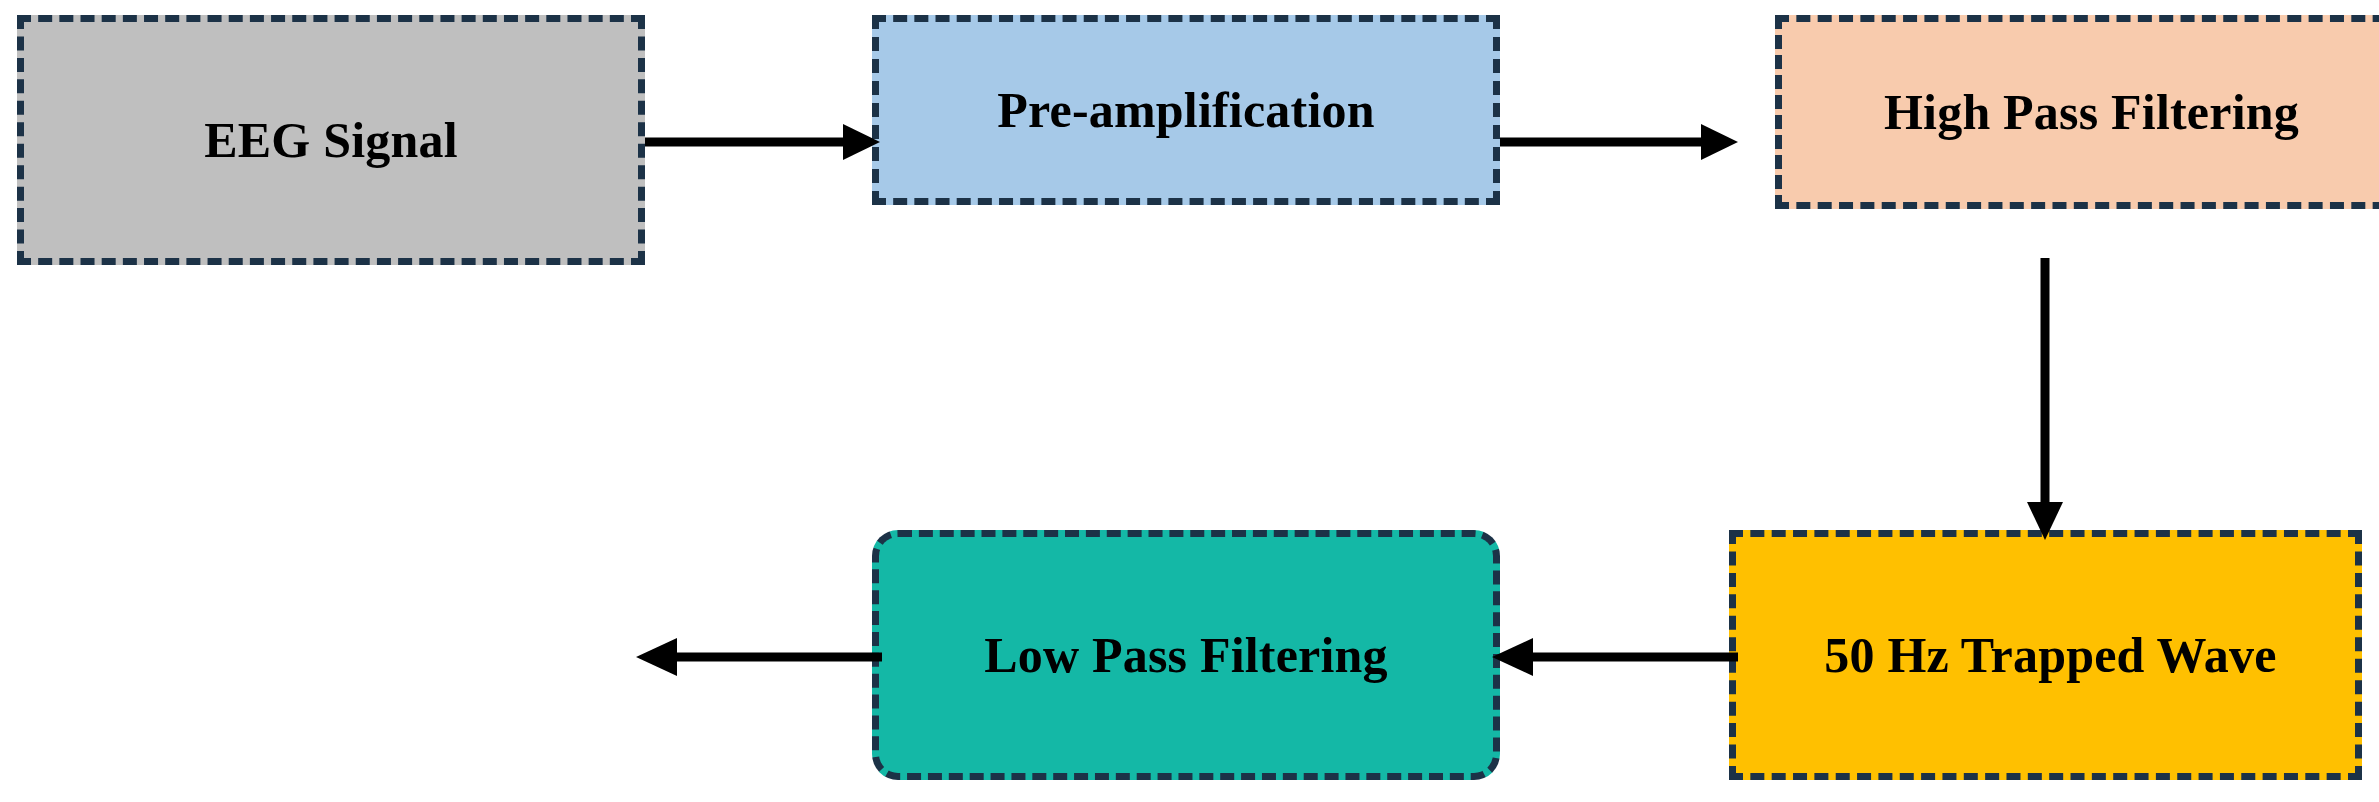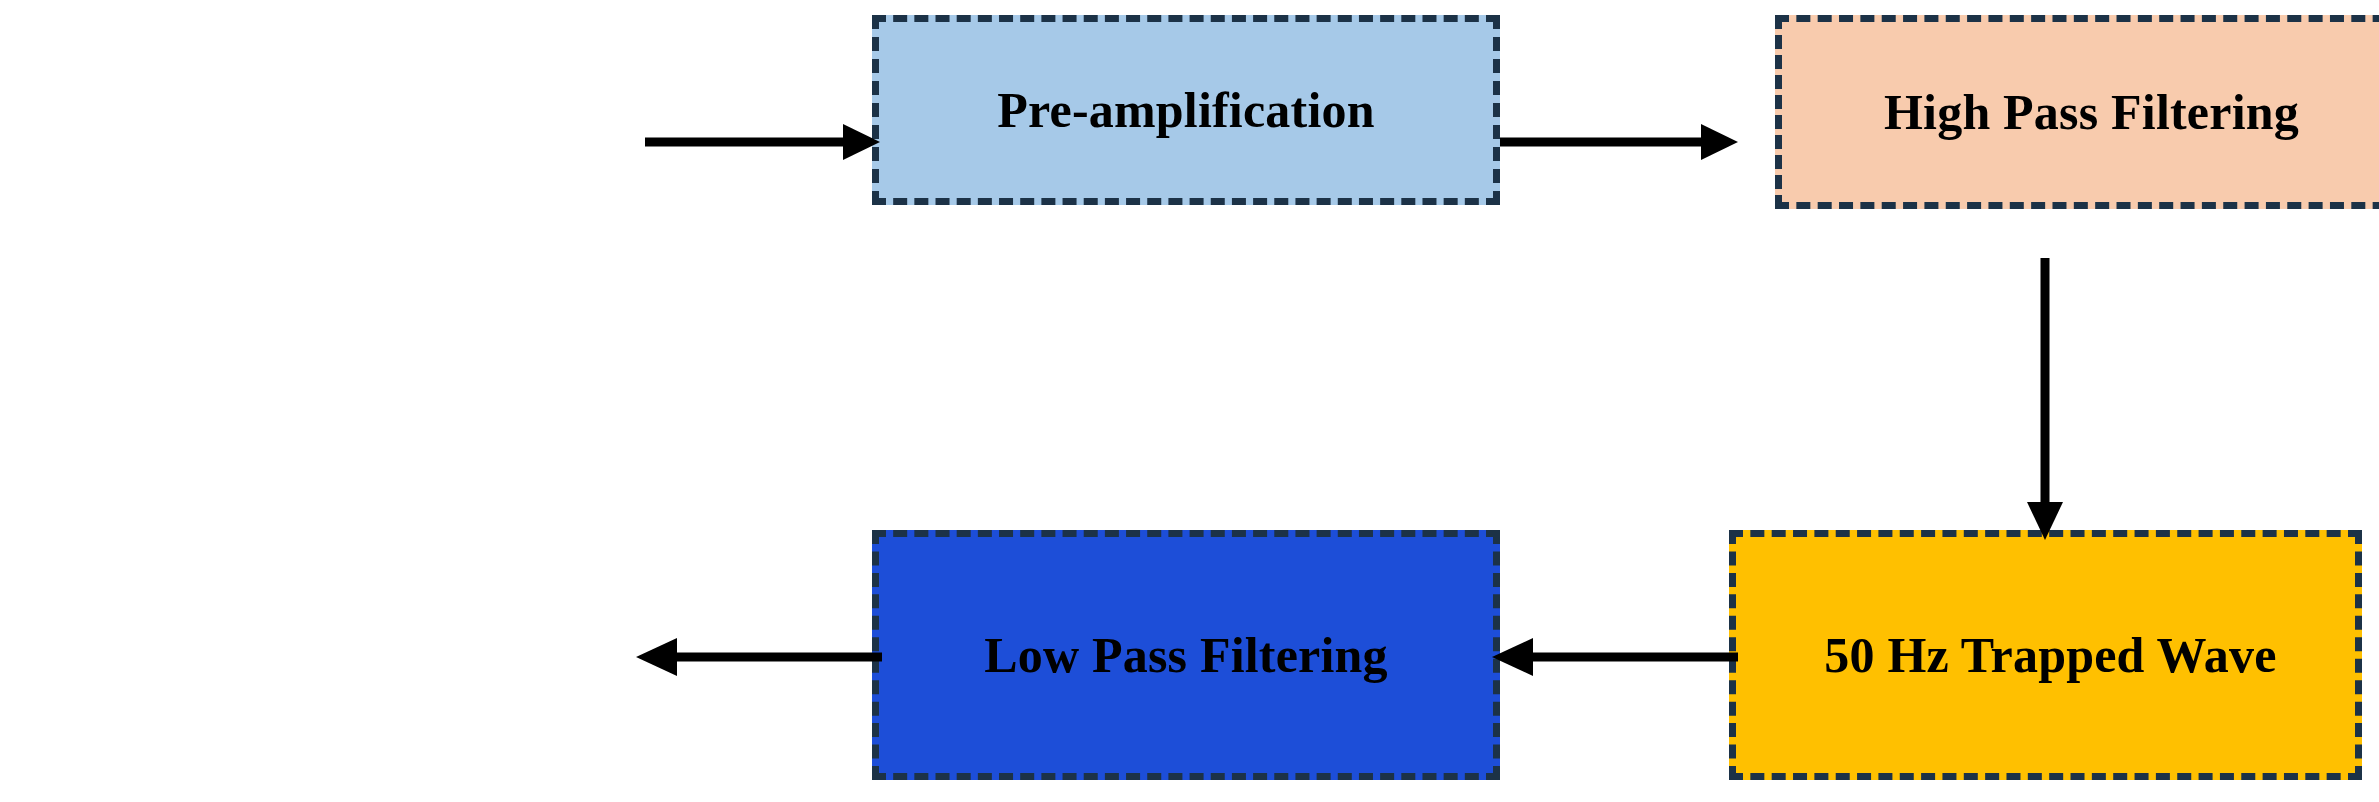--- a/index.html
+++ b/index.html
@@ -65,31 +65,34 @@
   
   #arrow-trap-to-low  { left: 1492px; top: 633px; width: 246px;  height: 48px; }
   
   #arrow-low-to-post  { left: 636px;  top: 633px; width: 246px;  height: 48px; }
 </style>
 </head>
 <body>
 
 <div id="canvas">
 
+  <div class="node" id="node-eeg-signal" style="background:#BFBFBF;">
+    <span class="node-label">EEG Signal</span>
+  </div>
 
   <div class="node" id="node-pre-amplification" style="background:#A6C9E8;">
     <span class="node-label">Pre-amplification</span>
   </div>
 
   <div class="node" id="node-high-pass" style="background:#F8CBAD;">
     <span class="node-label">High Pass Filtering</span>
   </div>
 
 
-  <div class="node" id="node-low-pass" style="background:#1d4ed8;">
+  <div class="node" id="node-low-pass" style="background:#14b8a6;border-radius:26px;">
     <span class="node-label">Low Pass Filtering</span>
   </div>
 
   <div class="node" id="node-trapped-wave" style="background:#FFC000;padding-left:24px;">
     <span class="node-label">50 Hz Trapped Wave</span>
   </div>
 
   <div class="connector" id="arrow-eeg-to-pre">
     <svg width="235" height="48" viewBox="0 0 235 48">
       <line x1="0" y1="24" x2="205" y2="24" stroke="#000000" stroke-width="9"></line>

